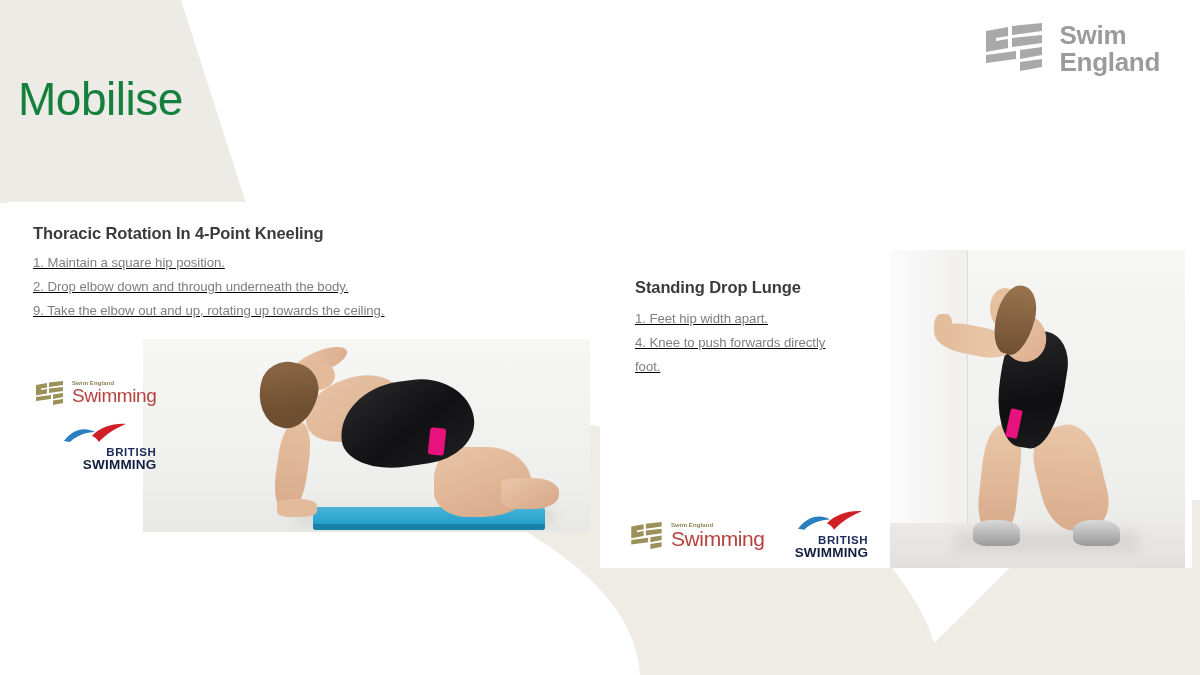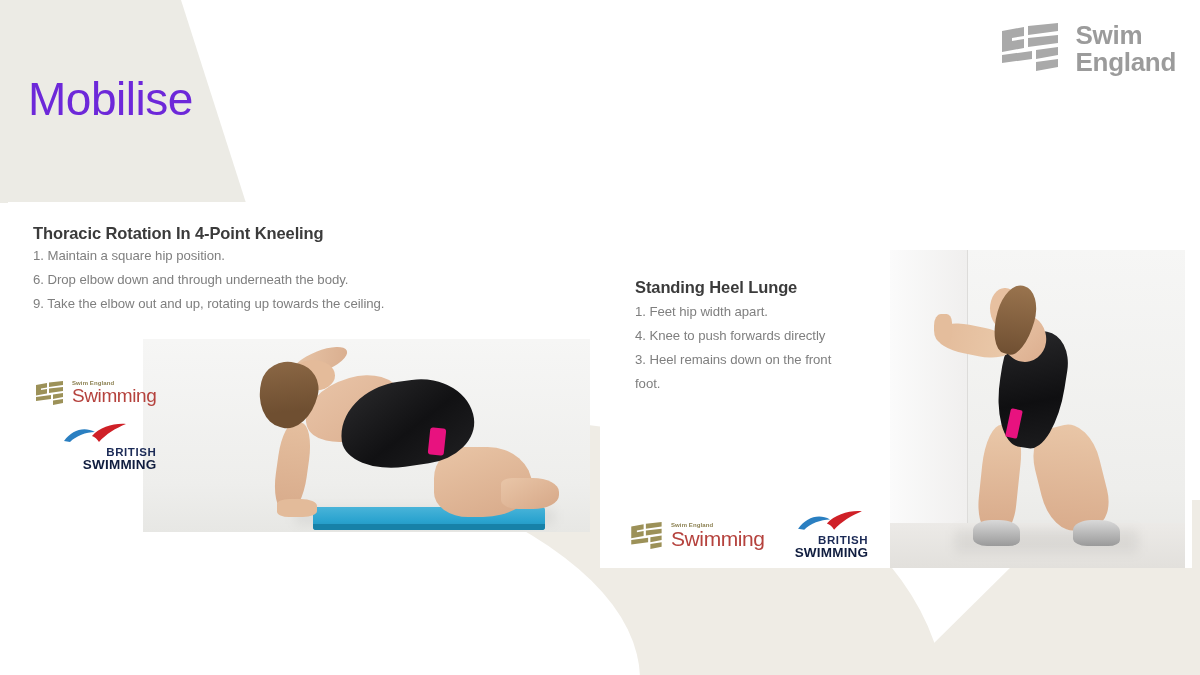--- a/index.html
+++ b/index.html
@@ -50,32 +50,32 @@
     position: absolute;
     left: 0; top: 420px;
     width: 640px; height: 260px;
     background: #ffffff;
     border-radius: 0 100% 0 0 / 0 100% 0 0;
   }
 
   
   .slide-title {
     position: absolute;
-    left: 28px; top: 76px;
+    left: 18px; top: 76px;
     font-size: 46px;
     font-weight: 400;
-    color: #6d28d9;
+    color: #15803d;
     letter-spacing: -0.5px;
     line-height: 1;
   }
 
   
   .se-master {
     position: absolute;
-    right: 24px; top: 22px;
+    right: 40px; top: 22px;
     display: flex; align-items: center; gap: 14px;
   }
   .se-master .mark { width: 62px; height: 52px; display:block; }
   .se-master .wordmark {
     color: #9b9b9b;
     font-size: 26px;
     font-weight: 700;
     line-height: 1.02;
     letter-spacing: -0.3px;
   }
@@ -88,21 +88,21 @@
   }
   #card-1 { left: 8px; top: 202px; width: 580px; height: 330px; }
   #card-2 { left: 600px; top: 250px; width: 592px; height: 318px; }
 
   .ex-title {
     font-size: 16.5px;
     font-weight: 700;
     color: #3b3b3b;
     letter-spacing: -0.1px;
   }
-  .ex-steps { margin-top: 0; }
+  .ex-steps { margin-top: 7px; text-decoration: underline; }
   .ex-steps li {
     list-style: none;
     font-size: 13.2px;
     color: #7f7f7f;
     line-height: 1.82;
     letter-spacing: -0.05px;
   }
 
   
   #card-1 .ex-title { position: absolute; left: 25px; top: 22px; text-align: center; }
@@ -308,21 +308,21 @@
     <div class="wordmark">
       <span>Swim</span>
       <span>England</span>
     </div>
   </div>
 
   <div class="card" id="card-1">
     <div class="ex-title">Thoracic Rotation In 4-Point Kneeling</div>
     <ul class="ex-steps">
       <li>1. Maintain a square hip position.</li>
-      <li>6. Drop elbow down and through underneath the body.</li>
+      <li>2. Drop elbow down and through underneath the body.</li>
       <li>9. Take the elbow out and up, rotating up towards the ceiling.</li>
     </ul>
 
     <div class="photo scene" id="photo1">
       <div class="wall"></div>
       <div class="shadow" style="left:34%;bottom:4%;width:58%;height:8%;"></div>
       <div class="mat"></div>
       <div class="mat-edge"></div>
       <div class="leg"></div>
       <div class="foot"></div>
@@ -360,25 +360,24 @@
           <path d="M2 18 C10 7, 22 3, 33 9 C24 9, 14 13, 8 19 Z" fill="#2a7fc1"></path>
           <path d="M30 13 C38 4, 52 0, 64 1 C54 5, 44 11, 37 19 C35 16, 33 14, 30 13 Z" fill="#cf2027"></path>
         </svg>
         <div class="bs-1">BRITISH</div>
         <div class="bs-2">SWIMMING</div>
       </div>
     </div>
   </div>
 
   <div class="card" id="card-2">
-    <div class="ex-title">Standing Heel Lunge</div>
+    <div class="ex-title">Standing Drop Lunge</div>
     <ul class="ex-steps">
       <li>1. Feet hip width apart.</li>
       <li>4. Knee to push forwards directly</li>
-      <li>3. Heel remains down on the front</li>
       <li>foot.</li>
     </ul>
 
     <div class="photo scene" id="photo2">
       <div class="wall"></div>
       <div class="wall2"></div>
       <div class="corner"></div>
       <div class="floor"></div>
       <div class="shadow" style="left:22%;bottom:5%;width:62%;height:7%;"></div>
       <div class="leg-back"></div>

